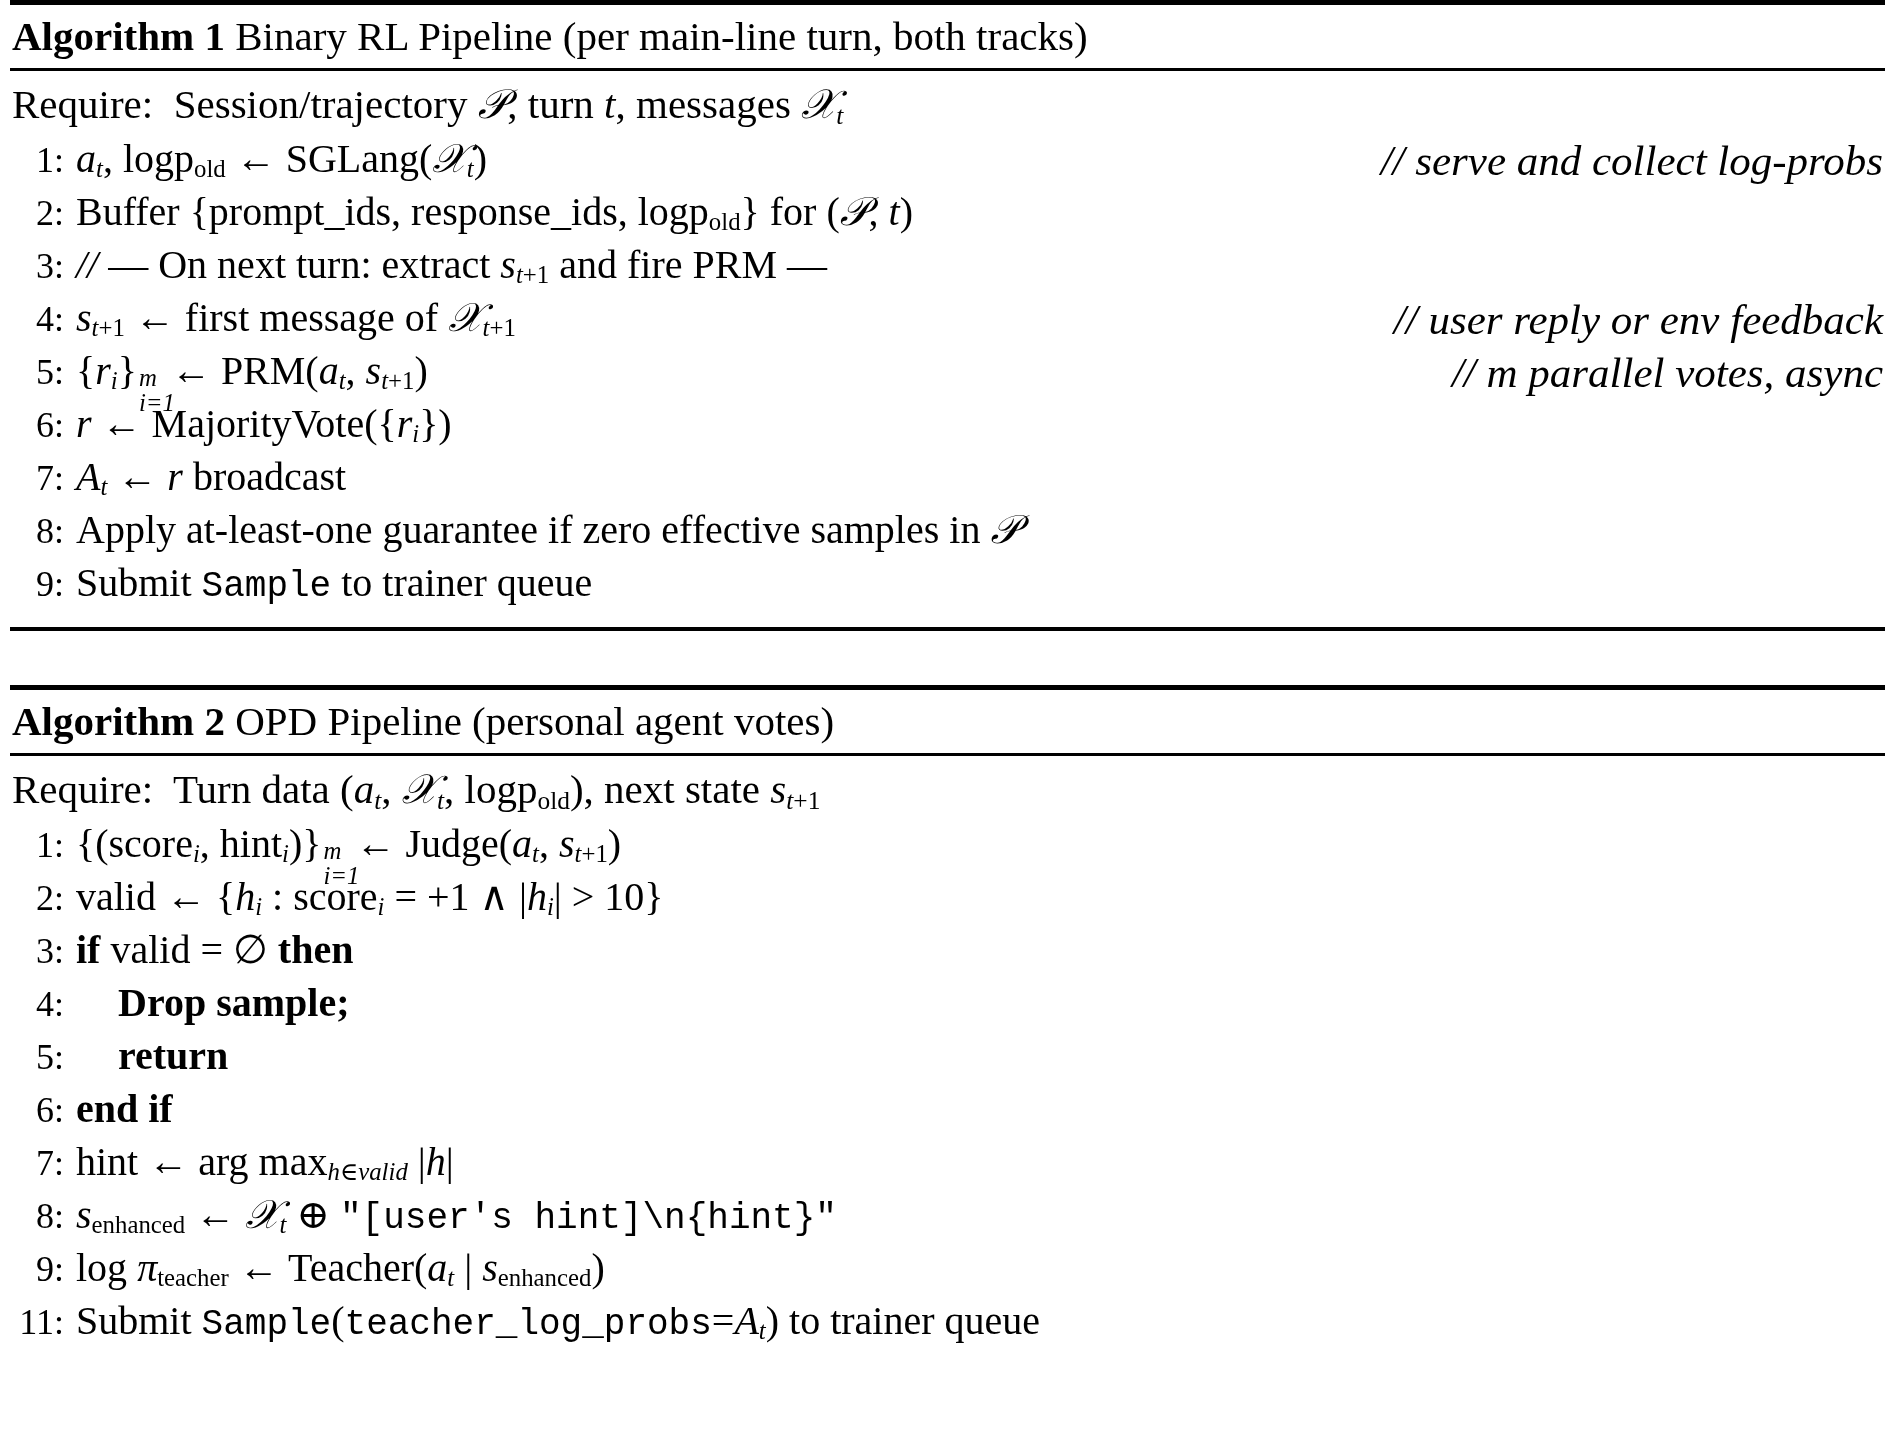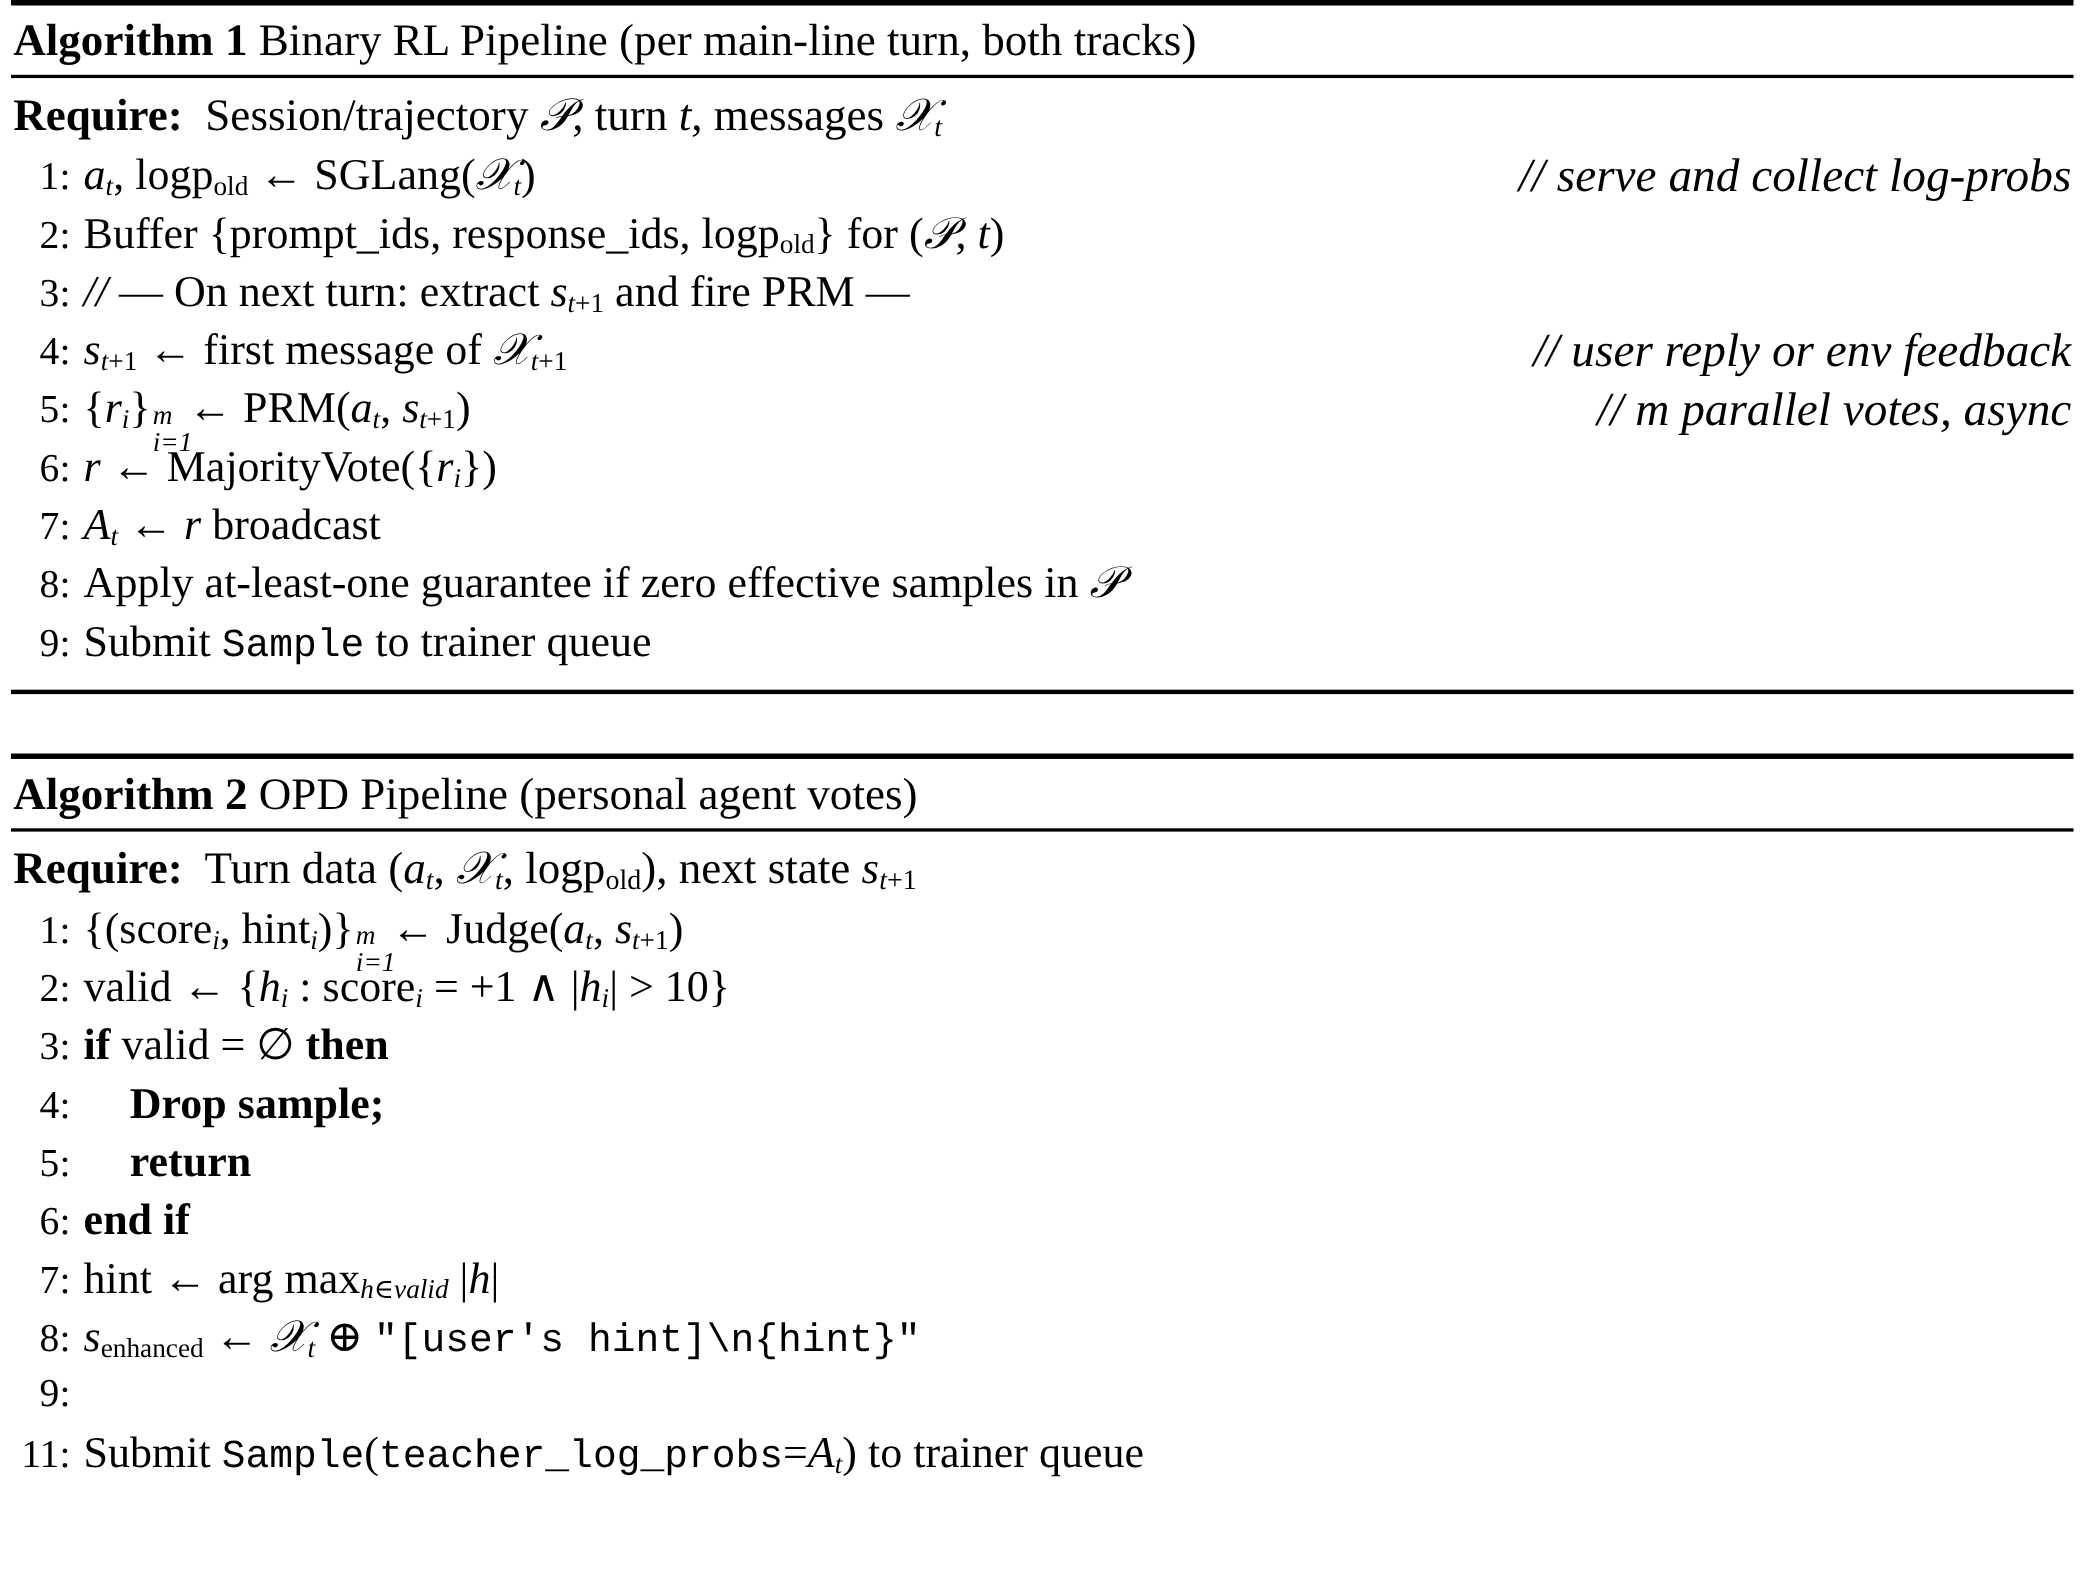--- a/index.html
+++ b/index.html
@@ -42,21 +42,21 @@
   .algo-title .kw {
     font-weight: bold;
   }
 
   .require-line {
     font-size: 41px;
     line-height: 1.0;
     padding: 13px 0 10px 2px;
     white-space: nowrap;
   }
-  .require-line .kw { font-weight: bold; text-align: right; }
+  .require-line .kw { font-weight: normal; text-align: right; }
 
   .lines {
     padding-top: 4px;
     padding-bottom: 11px;
   }
 
   .line {
     position: relative;
     display: flex;
     align-items: baseline;
@@ -261,20 +261,21 @@
         <span class="body-txt">hint ← arg max<sub class="it">h∈valid</sub> |<span class="ital">h</span>|</span>
       </div>
 
       <div class="line">
         <span class="lineno">8:</span>
         <span class="body-txt"><span class="ital">s</span><sub>enhanced</sub> ← <span class="cal">𝒳</span><sub class="it">t</sub> ⊕ <span class="mono">"[user's hint]\n{hint}"</span></span>
       </div>
 
       <div class="line">
         <span class="lineno">9:</span>
+        <span class="body-txt">log <span class="ital">π</span><sub>teacher</sub> ← Teacher(<span class="ital">a</span><sub class="it">t</sub> | <span class="ital">s</span><sub>enhanced</sub>)</span>
       </div>
 
 
       <div class="line">
         <span class="lineno">11:</span>
         <span class="body-txt">Submit <span class="mono">Sample</span>(<span class="mono">teacher_log_probs</span>=<span class="ital">A</span><sub class="it">t</sub>) to trainer queue</span>
       </div>
 
     </div>
   </div>

